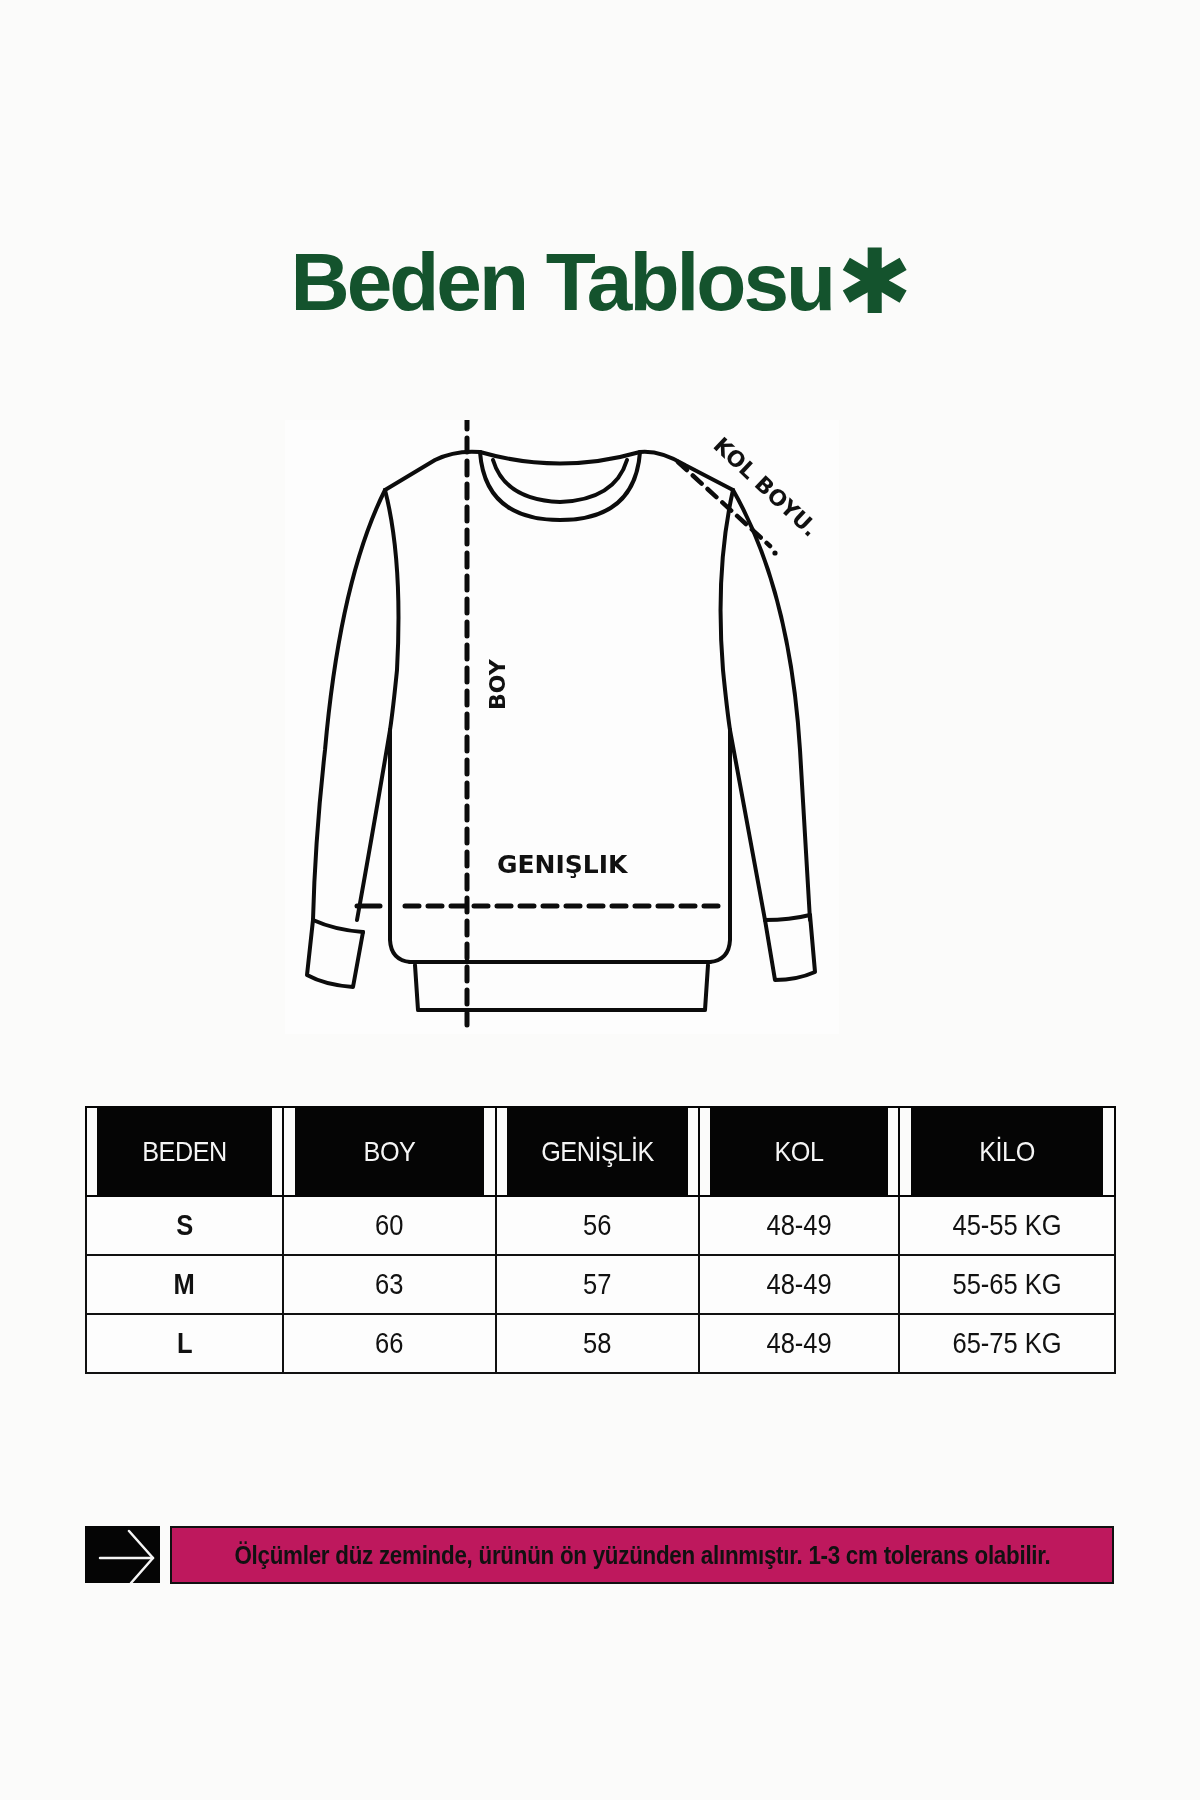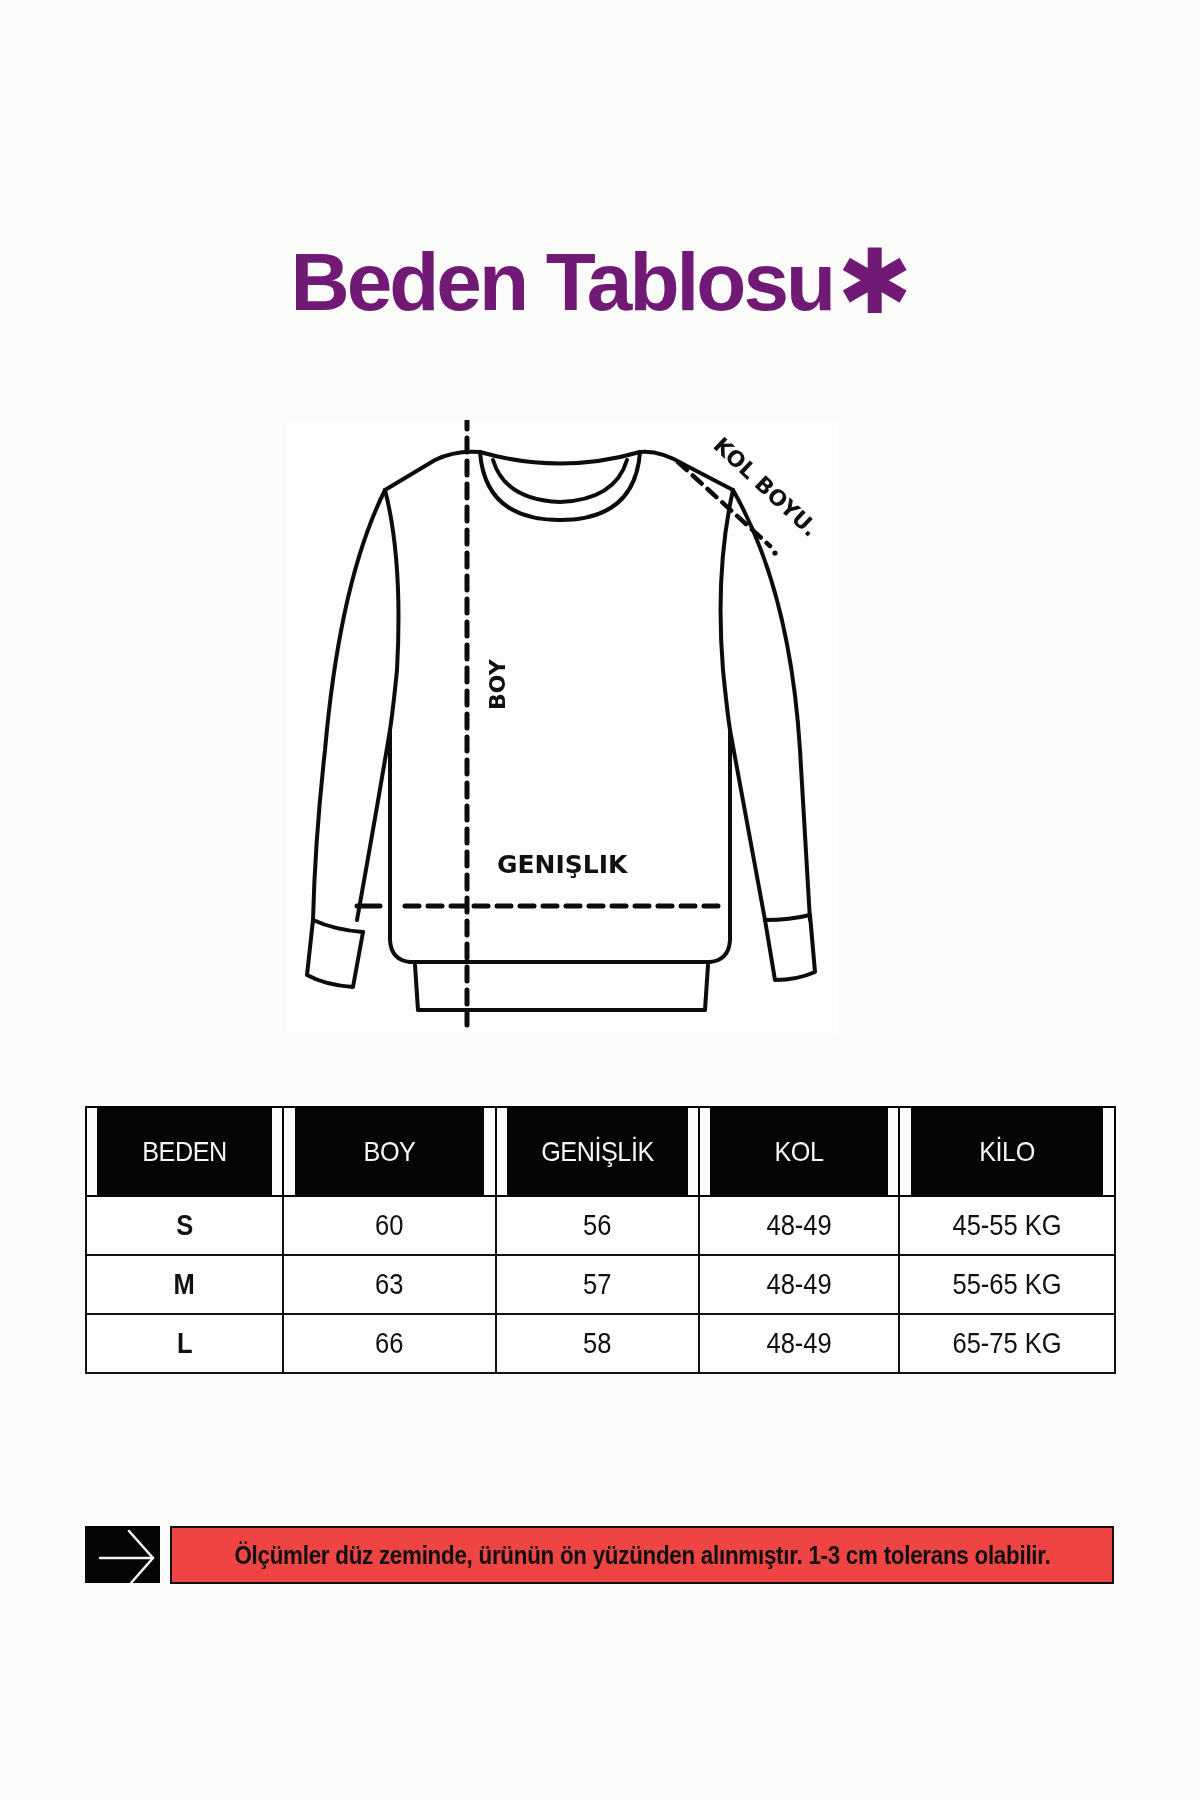--- a/index.html
+++ b/index.html
@@ -19,21 +19,21 @@
       position: absolute;
       top: 232px;
       left: 0;
       width: 1200px;
       text-align: center;
       font-family: "Liberation Sans", sans-serif;
       font-weight: 700;
       font-size: 82px;
       letter-spacing: -3px;
       line-height: 100px;
-      color: #701a75;
+      color: #14532d;
     }
     .title .asterisk {
       display: inline-block;
       font-weight: 400;
       font-size: 90px;
       margin-left: 4px;
       vertical-align: top;
       line-height: 100px;
     }
     .diagram-panel {
@@ -101,21 +101,21 @@
       height: 57px;
       background: #050505;
     }
     .note-box {
       position: absolute;
       left: 85px;
       top: 0;
       width: 940px;
       height: 54px;
       border: 2.5px solid #111;
-      background: #ef4444;
+      background: #be185d;
       display: flex;
       align-items: center;
       justify-content: center;
     }
     .note-text {
       font-family: "Liberation Sans", sans-serif;
       font-weight: 700;
       font-size: 26px;
       color: #111;
       white-space: nowrap;

